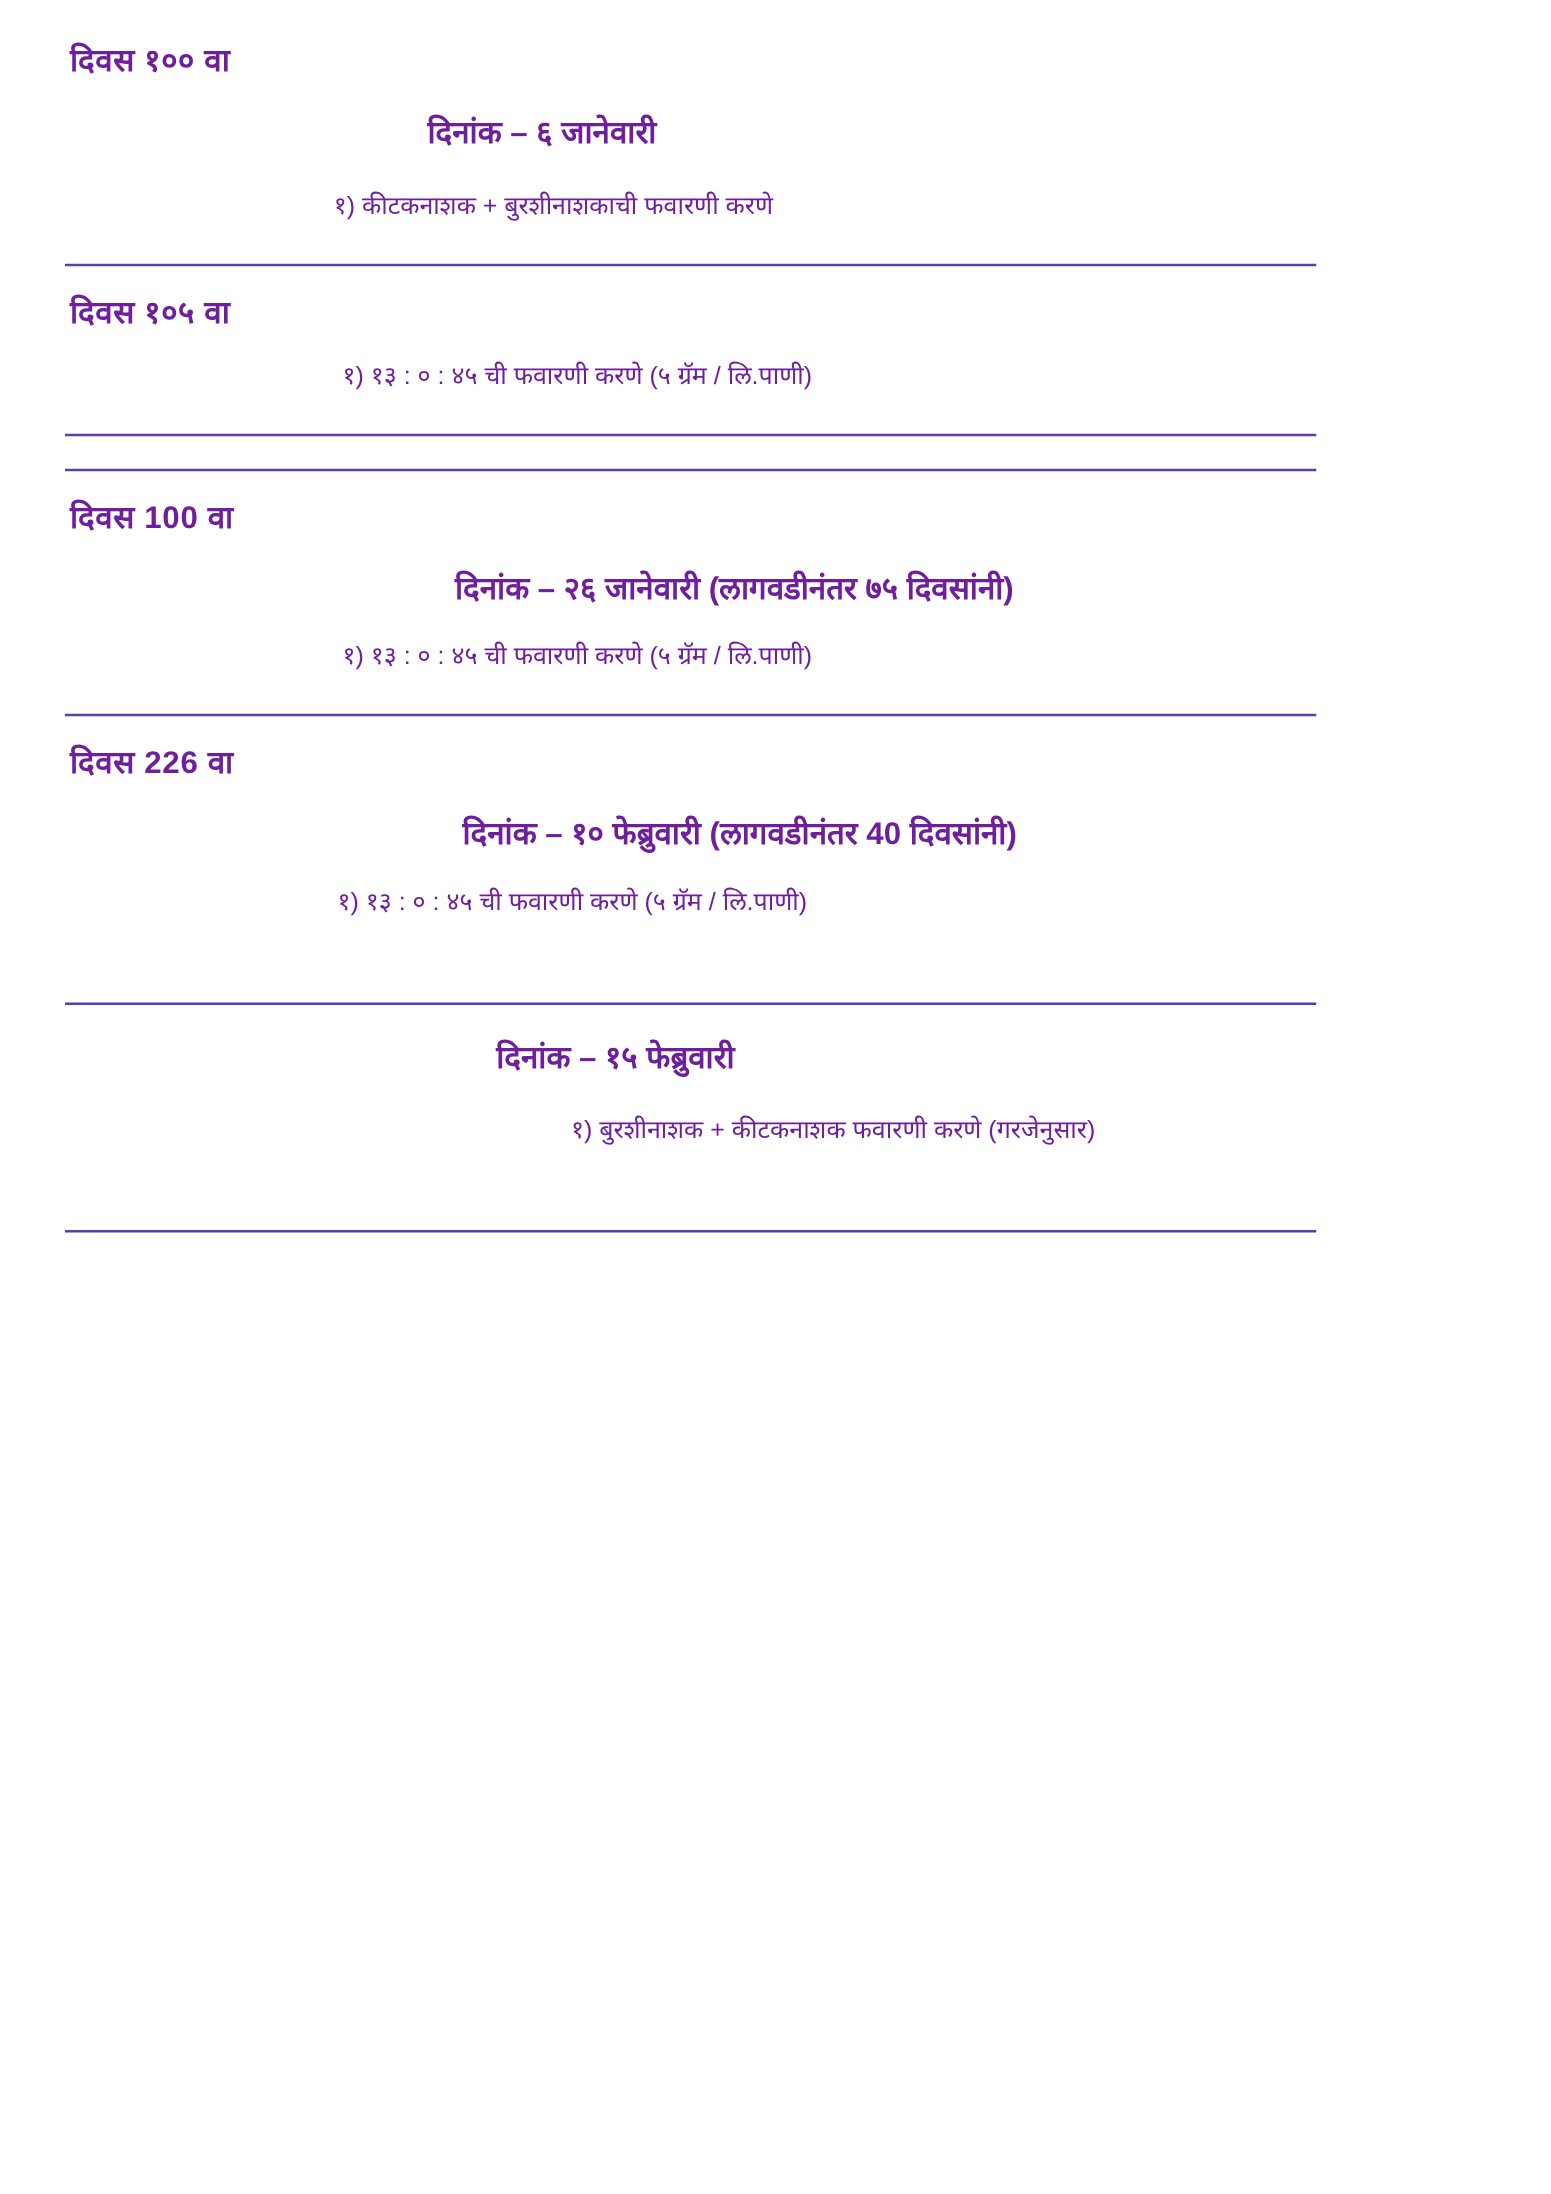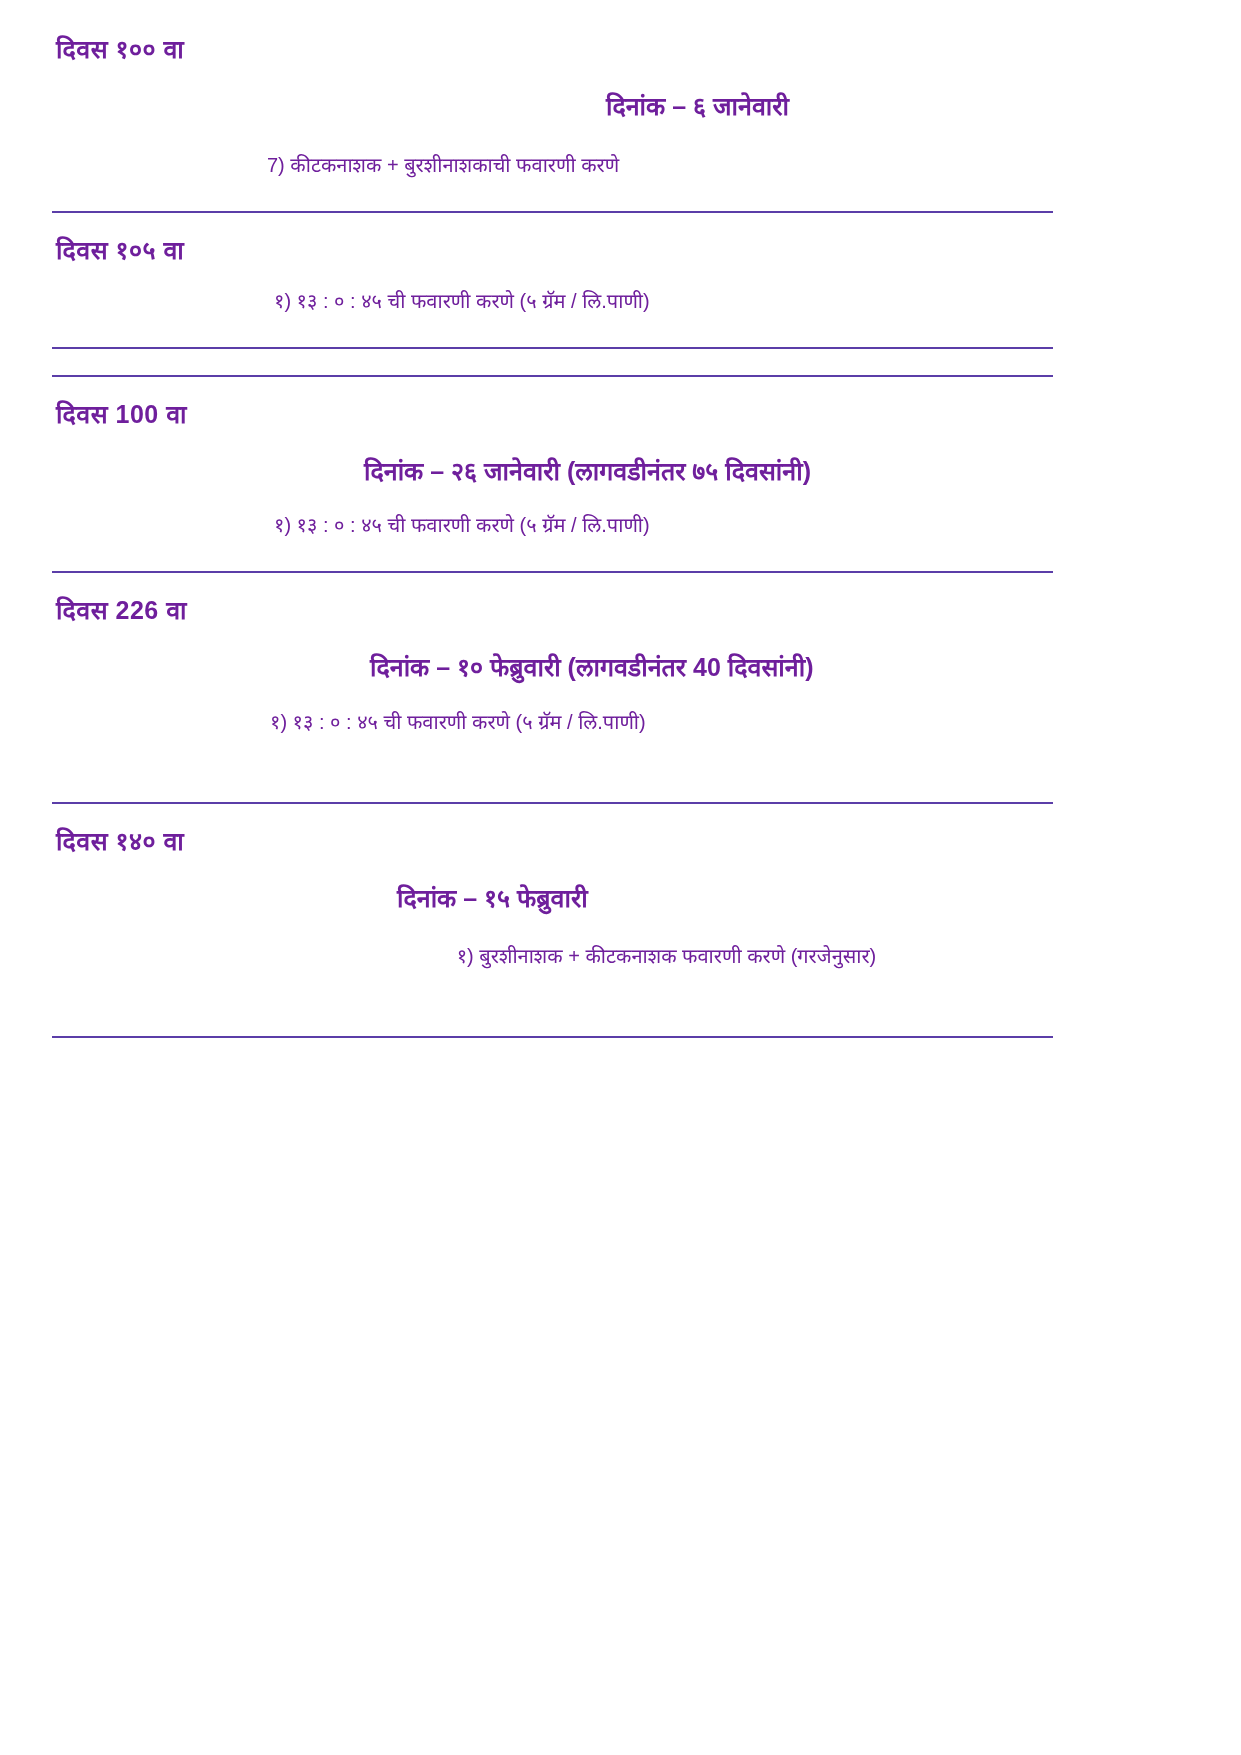--- a/index.html
+++ b/index.html
@@ -46,21 +46,21 @@
     margin-top: 24px;
   }
   .divider {
     border: 0;
     border-top: 2px solid #5b3ea8;
     margin: 26px 0 22px 0;
     width: 100%;
   }
 
   
-  .s0 .date-line { padding-left: 290px; text-align: center; }
+  .s0 .date-line { padding-left: 290px; }
   .s0 .task-line { padding-left: 215px; margin-top: 28px; }
 
   .s1 .date-line { padding-left: 283px; }
   .s1 .task-line { padding-left: 222px; margin-top: 22px; }
 
   .s2 .date-line { padding-left: 330px; }
   .s2 .task-line { padding-left: 225px; margin-top: 30px; }
 
   .s3 .date-line { padding-left: 312px; }
   .s3 .task-line { padding-left: 222px; margin-top: 24px; }
@@ -74,21 +74,21 @@
   .sec-pad-lg { padding-bottom: 40px; }
 </style>
 </head>
 <body>
 
 <div class="page">
 
   <div class="section s0 sec-pad">
     <div class="day-title">दिवस १०० वा</div>
     <div class="date-line">दिनांक –  ६   जानेवारी</div>
-    <div class="task-line">7)  कीटकनाशक   +   बुरशीनाशकाची फवारणी करणे</div>
+    <div class="task-line">१)  कीटकनाशक   +   बुरशीनाशकाची फवारणी करणे</div>
   </div>
   <hr class="divider">
 
   <div class="section s1 sec-pad">
     <div class="day-title">दिवस १०५ वा</div>
     <div class="task-line">१)  १३ : ० : ४५ ची फवारणी करणे   (५ ग्रॅम / लि.पाणी)</div>
   </div>
   <hr class="divider">
 
   <hr class="divider">
@@ -101,19 +101,18 @@
   <hr class="divider">
 
   <div class="section s4 sec-pad-lg">
     <div class="day-title">दिवस 226 वा</div>
     <div class="date-line">दिनांक –   १०   फेब्रुवारी   (लागवडीनंतर 40  दिवसांनी)</div>
     <div class="task-line">१) १३ : ० : ४५  ची  फवारणी  करणे   (५ ग्रॅम / लि.पाणी)</div>
   </div>
   <hr class="divider">
 
   <div class="section s5 sec-pad-lg">
-    <div class="day-title">दिवस १४० वा</div>
     <div class="date-line">दिनांक –   १५   फेब्रुवारी</div>
     <div class="task-line">१)  बुरशीनाशक  +  कीटकनाशक  फवारणी  करणे   (गरजेनुसार)</div>
   </div>
   <hr class="divider">
 
 </div>
 
 </body></html>

